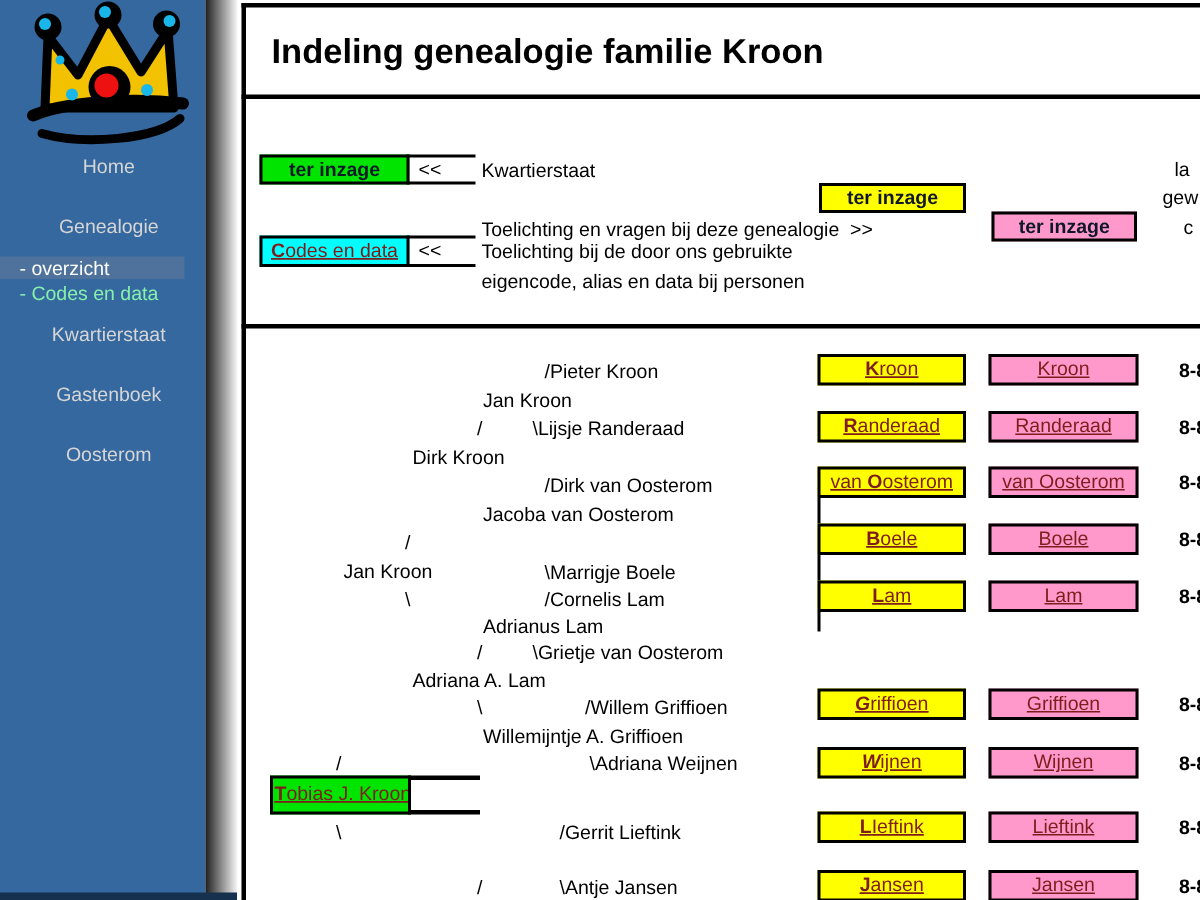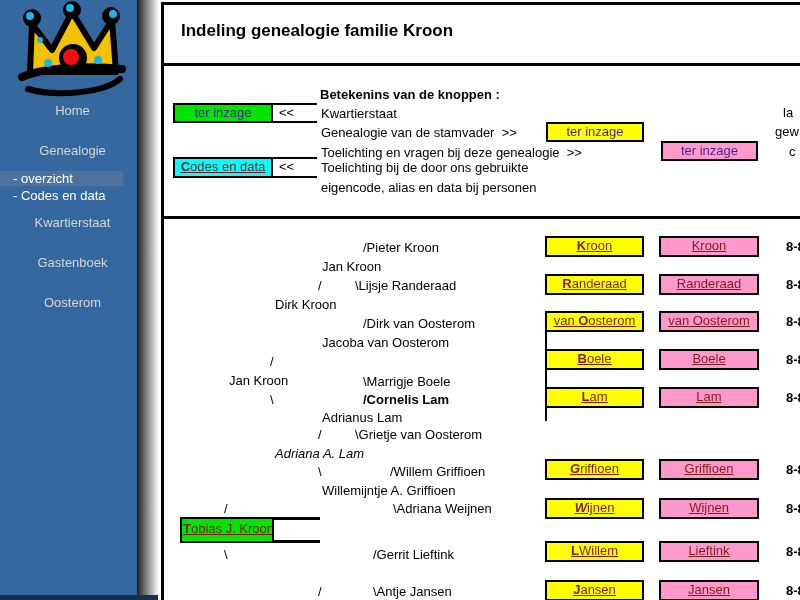--- a/index.html
+++ b/index.html
@@ -7,45 +7,45 @@
   .stage{position:relative;width:800px;height:600px;overflow:hidden;background:#fff;}
 
   
   .sidebar{position:absolute;left:0;top:0;width:137px;height:600px;background:#35689f;}
   .shadow{position:absolute;left:137px;top:0;width:22px;height:600px;
           background:linear-gradient(to right,rgba(0,0,0,.88),rgba(0,0,0,0));}
   .bottom-strip{position:absolute;left:0;top:595px;width:158px;height:5px;background:#16314d;z-index:3;}
   .crown{position:absolute;left:10px;top:0px;width:124px;height:100px;}
   .nav-item{position:absolute;font-size:13px;line-height:15px;cursor:pointer;}
   .nav-item.main{left:0;width:145px;text-align:center;color:#d6d6d6;}
-  .nav-item.sub{left:0;width:132px;padding-left:13px;text-align:left;color:#ffffff;}
+  .nav-item.sub{left:0;width:132px;padding-left:13px;text-align:left;color:#86efac;}
   .nav-item.sub-active{left:0;width:110px;padding-left:13px;text-align:left;color:#ffffff;
                        background:#4e729b;height:15px;}
   .nav-item:nth-child(1){top:103px}
   .nav-item:nth-child(2){top:143px}
   .nav-item:nth-child(3){top:171px}
   .nav-item:nth-child(4){top:188px}
   .nav-item:nth-child(5){top:215px}
   .nav-item:nth-child(6){top:255px}
   .nav-item:nth-child(7){top:295px}
 
   
   .b-left{position:absolute;left:161px;top:2px;width:3px;height:598px;background:#000;}
   .b-top{position:absolute;left:161px;top:2px;width:639px;height:3px;background:#000;}
   .sep1{position:absolute;left:161px;top:63px;width:639px;height:3px;background:#000;}
   .sep2{position:absolute;left:161px;top:216px;width:639px;height:3px;background:#000;}
-  .title{position:absolute;left:181px;top:21px;font-size:17px;font-weight:bold;color:#000;margin:0;white-space:nowrap;}
+  .title{position:absolute;left:181px;top:21px;font-size:23px;font-weight:bold;color:#000;margin:0;white-space:nowrap;}
 
   
   .txt{position:absolute;font-size:13px;line-height:15px;color:#000;white-space:pre;}
 
   
   .btn{position:absolute;box-sizing:border-box;border:2px solid #000;font-size:13px;line-height:16px;
        text-align:center;white-space:nowrap;overflow:hidden;cursor:pointer;}
-  .btn.plain{color:#4c1d95;}
+  .btn.plain{color:#0f172a;font-weight:bold;}
   .btn.link, .btn.link *{color:#7f1d1d;text-decoration:underline;}
   .green{background:#00e400;}
   .yellow{background:#ffff00;}
   .pink{background:#ff99cc;}
   .cyan{background:#00ffff;}
   .arrow-cell{position:absolute;box-sizing:border-box;border-top:2px solid #000;border-bottom:2px solid #000;
               font-size:13px;line-height:16px;padding-left:8px;color:#000;}
 
   
   .lg-heading{position:absolute;left:320px;top:87px;font-size:13px;font-weight:bold;white-space:nowrap;}
@@ -109,25 +109,23 @@
       </nav>
   </aside>
   <div class="shadow"></div>
   <div class="bottom-strip"></div>
 
   <div class="b-left"></div>
   <div class="b-top"></div>
   <h1 class="title">Indeling genealogie familie Kroon</h1>
   <div class="sep1"></div>
 
-  <div class="lg-heading">Betekenins van de knoppen :</div>
   <div class="btn green plain lg-btn1">ter inzage</div>
   <div class="arrow-cell lg-a1">&lt;&lt;</div>
   <div class="txt lg-t1">Kwartierstaat</div>
-  <div class="txt lg-t2">Genealogie van de stamvader  &gt;&gt;</div>
   <div class="btn yellow plain lg-btn2">ter inzage</div>
   <div class="txt lg-t3">Toelichting en vragen bij deze genealogie  &gt;&gt;</div>
   <div class="btn pink plain lg-btn3">ter inzage</div>
   <div class="btn cyan link lg-btn4"><b>C</b><span>odes en data</span></div>
   <div class="arrow-cell lg-a2">&lt;&lt;</div>
   <div class="txt lg-t4">Toelichting bij de door ons gebruikte</div>
   <div class="txt lg-t5">eigencode, alias en data bij personen</div>
   <span class="frag f1">la</span>
   <span class="frag f2">gew</span>
   <span class="frag f3">c</span>
@@ -142,25 +140,25 @@
       <span class="tname" style="left: 322px; top: 260px;">Jan Kroon</span>
       <span class="tname" style="left: 318px; top: 279px;">/</span>
       <span class="tname" style="left: 355px; top: 279px;">\Lijsje Randeraad</span>
       <span class="tname" style="left: 275px; top: 298px;">Dirk Kroon</span>
       <span class="tname" style="left: 363px; top: 317px;">/Dirk van Oosterom</span>
       <span class="tname" style="left: 322px; top: 336px;">Jacoba van Oosterom</span>
       <span class="tname" style="left: 270px; top: 355px;">/</span>
       <span class="tname" style="left: 363px; top: 355px; margin-top: 20px;">\Marrigje Boele</span>
       <span class="tname" style="left: 229px; top: 374px;">Jan Kroon</span>
       <span class="tname" style="left: 270px; top: 393px;">\</span>
-      <span class="tname" style="left: 363px; top: 393px; font-weight: bold;">/Cornelis Lam</span>
+      <span class="tname" style="left: 363px; top: 393px;">/Cornelis Lam</span>
       <span class="tname" style="left: 322px; top: 411px;">Adrianus Lam</span>
       <span class="tname" style="left: 318px; top: 428px;">/</span>
       <span class="tname" style="left: 355px; top: 428px;">\Grietje van Oosterom</span>
-      <span class="tname" style="left: 275px; top: 447px; font-style: italic;">Adriana A. Lam</span>
+      <span class="tname" style="left: 275px; top: 447px;">Adriana A. Lam</span>
       <span class="tname" style="left: 318px; top: 465px;">\</span>
       <span class="tname" style="left: 390px; top: 465px;">/Willem Griffioen</span>
       <span class="tname" style="left: 322px; top: 484px;">Willemijntje A. Griffioen</span>
       <span class="tname" style="left: 224px; top: 502px;">/</span>
       <span class="tname" style="left: 393px; top: 502px;">\Adriana Weijnen</span>
       <span class="tname" style="left: 224px; top: 548px;">\</span>
       <span class="tname" style="left: 373px; top: 548px;">/Gerrit Lieftink</span>
       <span class="tname" style="left: 322px; top: 567px; margin-top: 36px;">Hendrik Lieftink</span>
       <span class="tname" style="left: 318px; top: 585px;">/</span>
       <span class="tname" style="left: 373px; top: 585px;">\Antje Jansen</span>
@@ -178,21 +176,21 @@
       <span class="date-frag" style="top: 352px;">8-8</span>
       <div class="btn yellow link ybtn" style="top: 387px;"><span></span><b>L</b><span>am</span></div>
       <div class="btn pink link pbtn" style="top: 387px;">Lam</div>
       <span class="date-frag" style="top: 390px;">8-8</span>
       <div class="btn yellow link ybtn" style="top: 459px;"><span></span><b style="font-style: italic;">G</b><span>riffioen</span></div>
       <div class="btn pink link pbtn" style="top: 459px;">Griffioen</div>
       <span class="date-frag" style="top: 462px;">8-8</span>
       <div class="btn yellow link ybtn" style="top: 498px;"><span></span><b style="font-style: italic;">W</b><span>ijnen</span></div>
       <div class="btn pink link pbtn" style="top: 498px;">Wijnen</div>
       <span class="date-frag" style="top: 501px;">8-8</span>
-      <div class="btn yellow link ybtn" style="top: 541px;"><span></span><b>L</b><span>Willem</span></div>
+      <div class="btn yellow link ybtn" style="top: 541px;"><span></span><b>L</b><span>Ieftink</span></div>
       <div class="btn pink link pbtn" style="top: 541px;">Lieftink</div>
       <span class="date-frag" style="top: 544px;">8-8</span>
       <div class="btn yellow link ybtn" style="top: 580px;"><span></span><b>J</b><span>ansen</span></div>
       <div class="btn pink link pbtn" style="top: 580px;">Jansen</div>
       <span class="date-frag" style="top: 583px;">8-8</span>
       <div class="vline" style="top: 332px; height: 17px;"></div>
       <div class="vline" style="top: 370px; height: 17px;"></div>
       <div class="vline" style="top: 408px; height: 13px;"></div>
     </div>
 </div>

